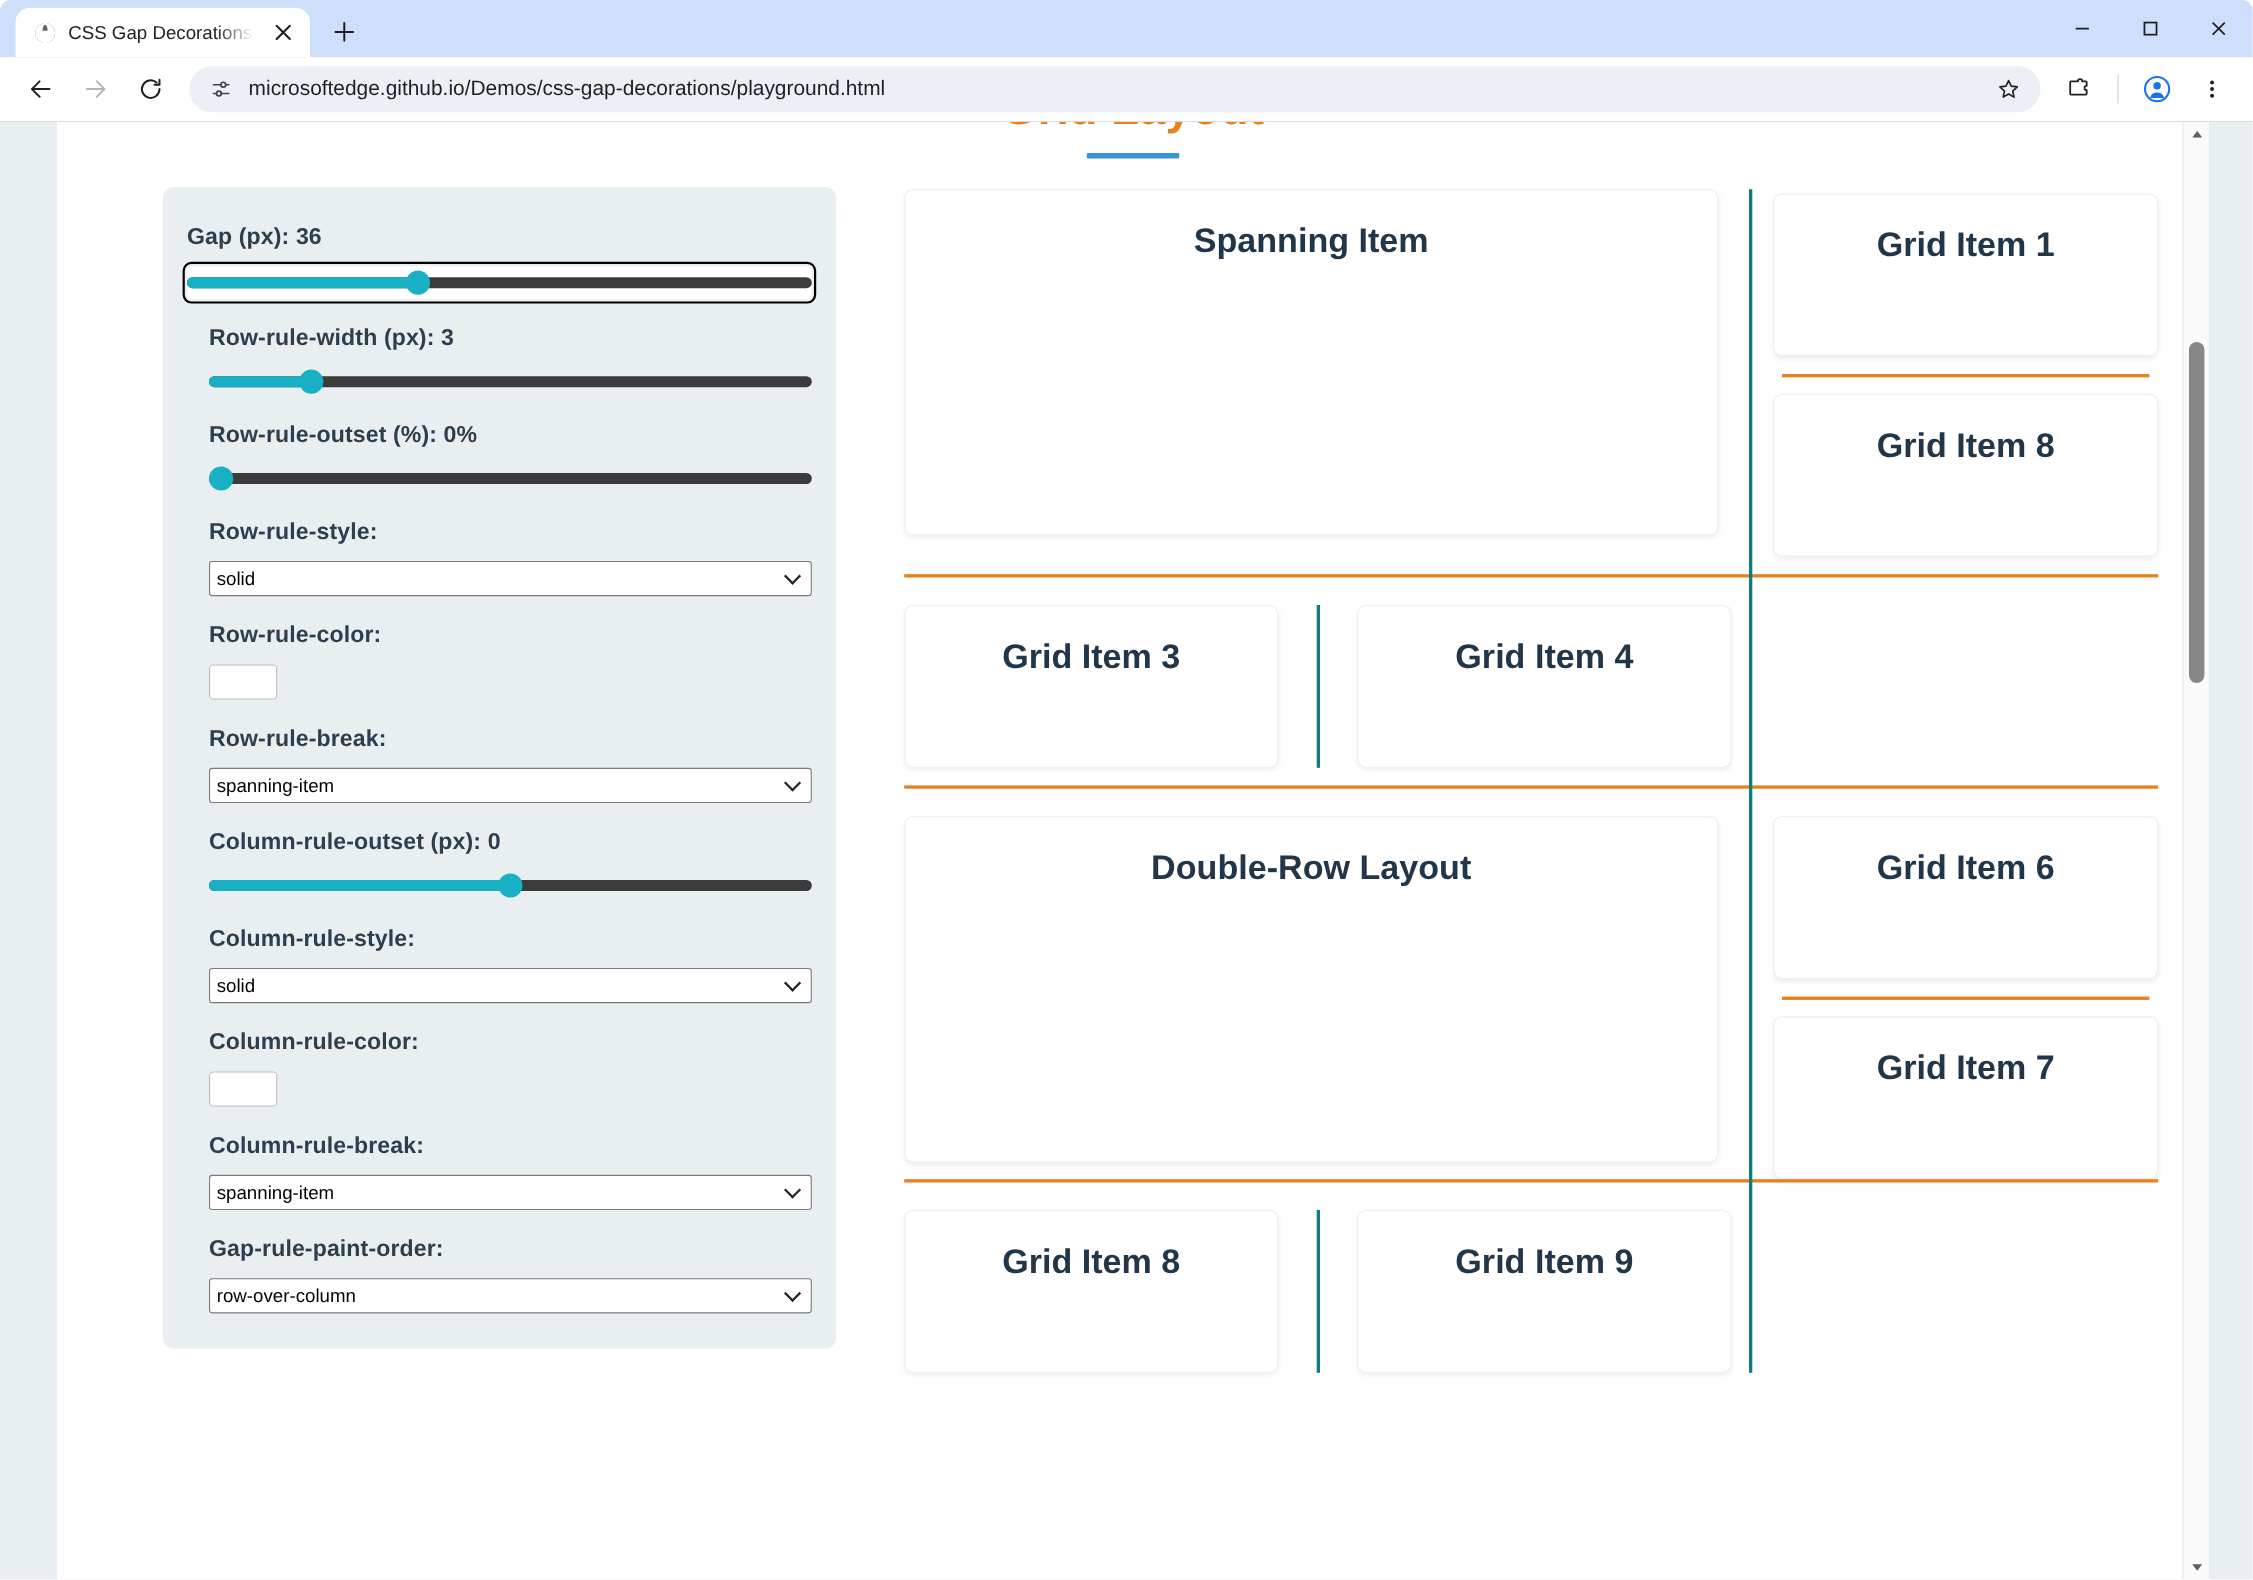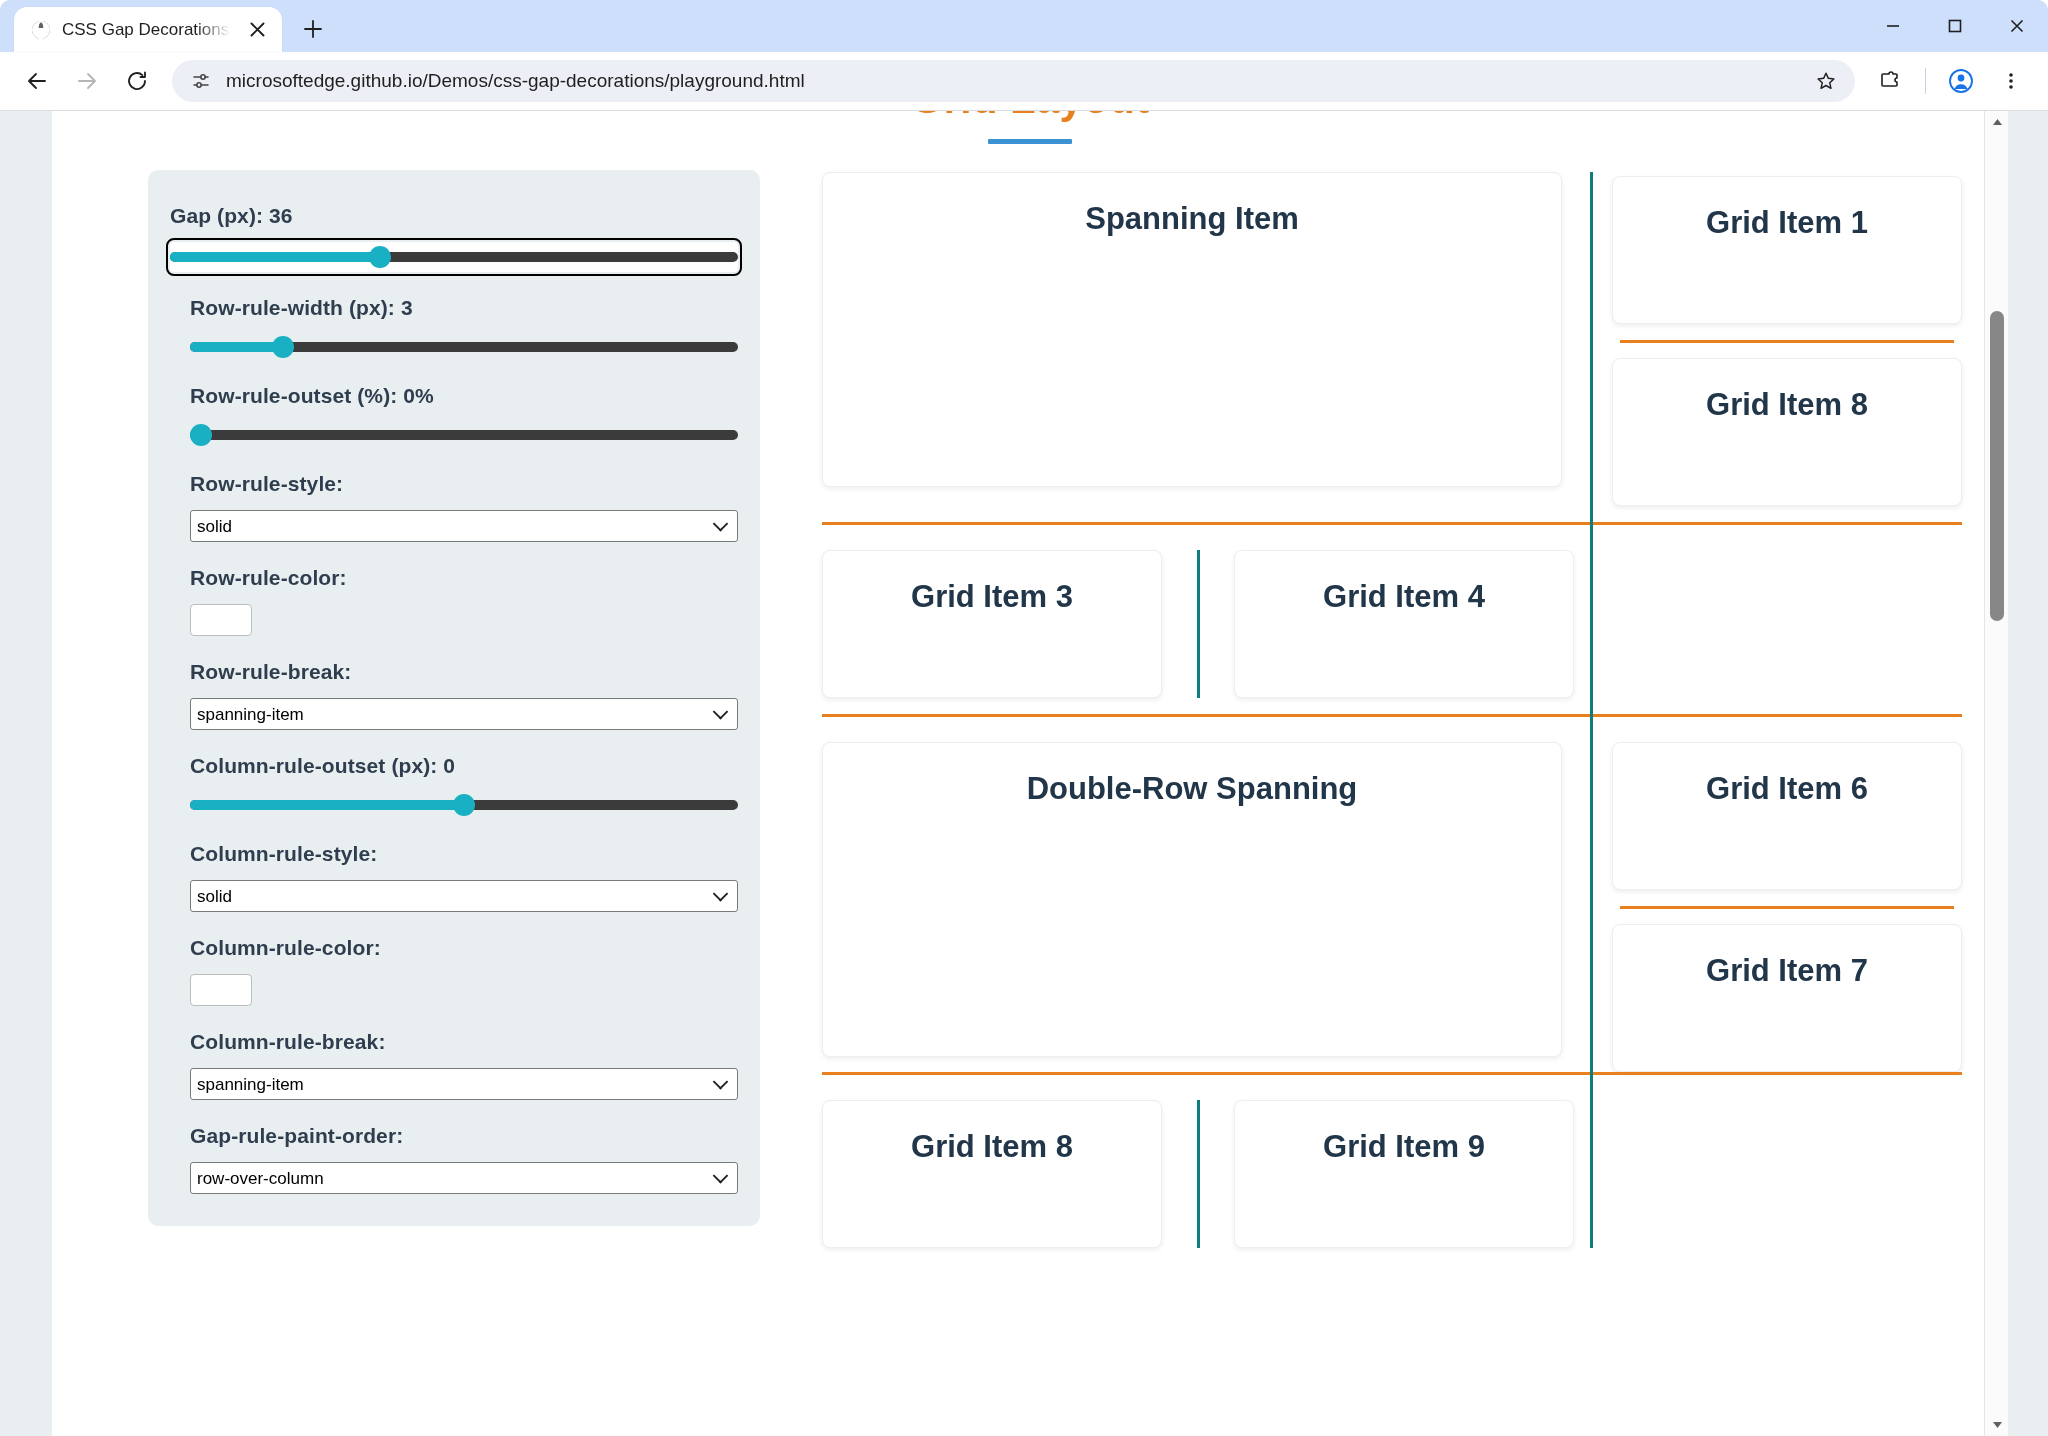--- a/index.html
+++ b/index.html
@@ -336,21 +336,21 @@
                 <div class="rule-row" style="left: 0px; top: 350px; width: 1140px; background: rgb(232, 128, 30);"></div>
                 <div class="gitem" style="left: 0px; top: 378px; width: 340px; height: 148px;">
                   <span>Grid Item 3</span>
                 </div>
                 <div class="rule-col" style="left: 375px; top: 378px; height: 148px; background: rgb(13, 125, 125);"></div>
                 <div class="gitem" style="left: 412px; top: 378px; width: 340px; height: 148px;">
                   <span>Grid Item 4</span>
                 </div>
                 <div class="rule-row" style="left: 0px; top: 542px; width: 1140px; background: rgb(232, 128, 30);"></div>
                 <div class="gitem" style="left: 0px; top: 570px; width: 740px; height: 315px;">
-                  <span>Double-Row Spanning</span>
+                  <span>Double-Row Layout</span>
                 </div>
                 <div class="gitem" style="left: 790px; top: 570px; width: 350px; height: 148px;">
                   <span>Grid Item 6</span>
                 </div>
                 <div class="rule-row" style="left: 798px; top: 734px; width: 334px; background: rgb(232, 128, 30);"></div>
                 <div class="gitem" style="left: 790px; top: 752px; width: 350px; height: 148px;">
                   <span>Grid Item 7</span>
                 </div>
                 <div class="rule-row" style="left: 0px; top: 900px; width: 1140px; background: rgb(232, 128, 30);"></div>
                 <div class="gitem" style="left: 0px; top: 928px; width: 340px; height: 148px;">

